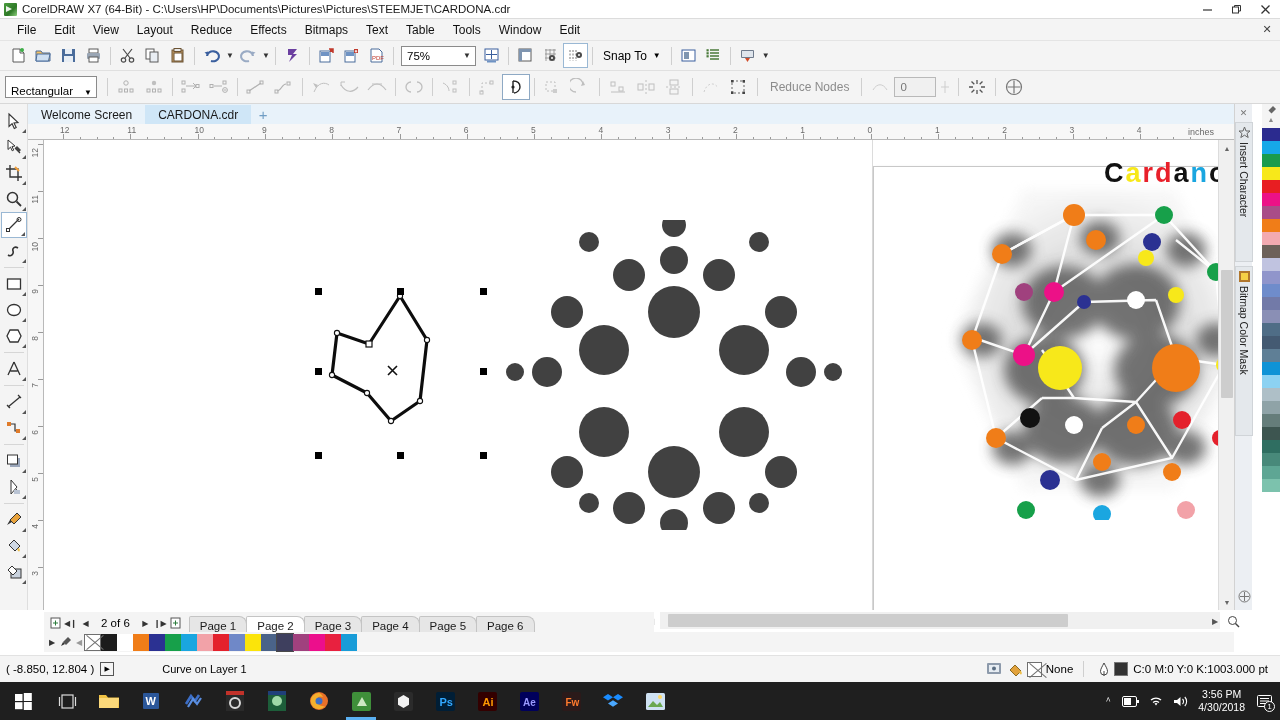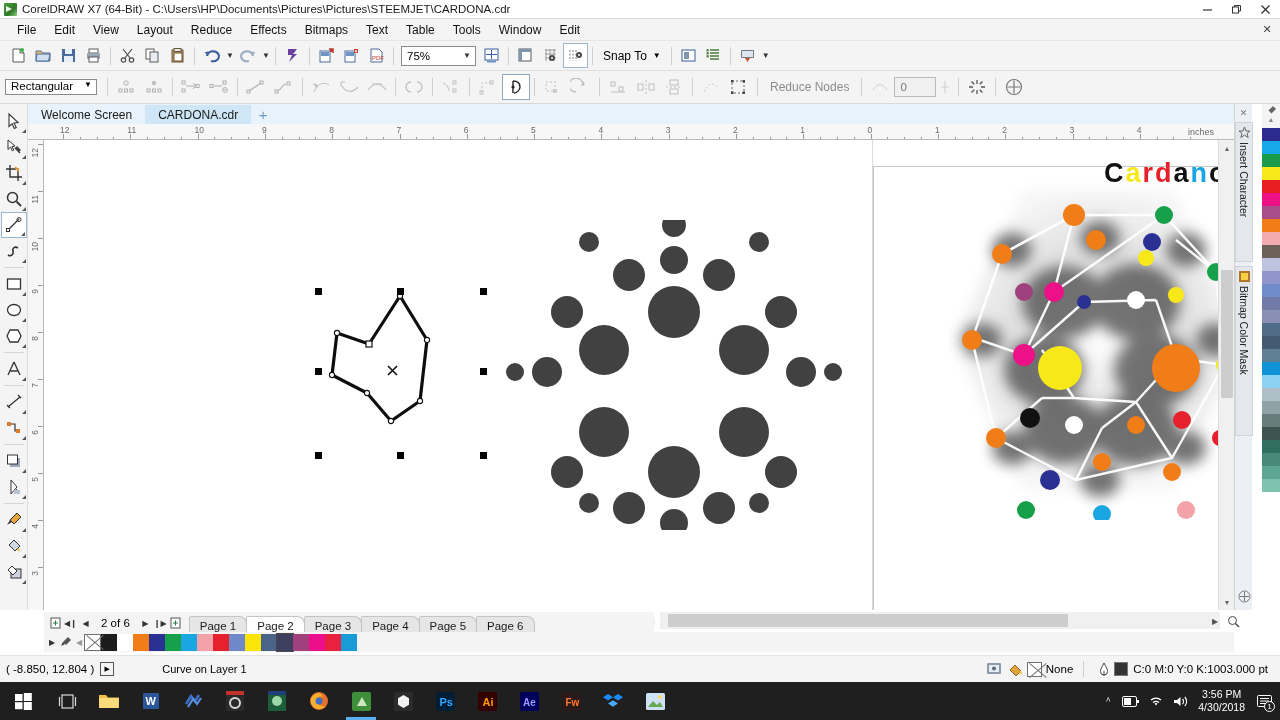--- a/index.html
+++ b/index.html
@@ -57,22 +57,22 @@
   .snapto .caret { margin-left:6px; font-size:8px; }
   .dropcaret{font-size:8px;color:#333;margin-left:1px;}
 
   
   .propbar {
     position:absolute; left:0; top:71px; width:1280px; height:33px;
     background:#f4f4f4; display:flex; align-items:center; padding-left:5px;
     border-bottom:1px solid #d8d8d8;
   }
   .shapecombo {
-    width:92px; height:16px; border:1px solid #8b8b8b; background:#fff;
-    display:flex; align-items:flex-start; padding-left:5px; font-size:11.5px; margin-right:6px;
+    width:92px; height:22px; border:1px solid #8b8b8b; background:#fff;
+    display:flex; align-items:flex-end; padding-left:5px; font-size:11.5px; margin-right:6px;
   }
   .shapecombo .caret{ margin-left:auto; margin-right:4px; font-size:8px;}
   .pbi { width:28px; height:26px; display:flex; align-items:center; justify-content:center; opacity:.42; }
   .pbi.on { opacity:1; }
   .pbi.sel { border:1px solid #8ea9c4; background:#fff; }
   .reduce { font-size:12px; color:#8c8c8c; padding:0 8px; }
   .numbox { width:42px; height:20px; border:1px solid #b9b9b9; background:#f0f0f0; color:#777;
     display:flex; align-items:center; padding-left:5px; font-size:11.5px; }
 
   

